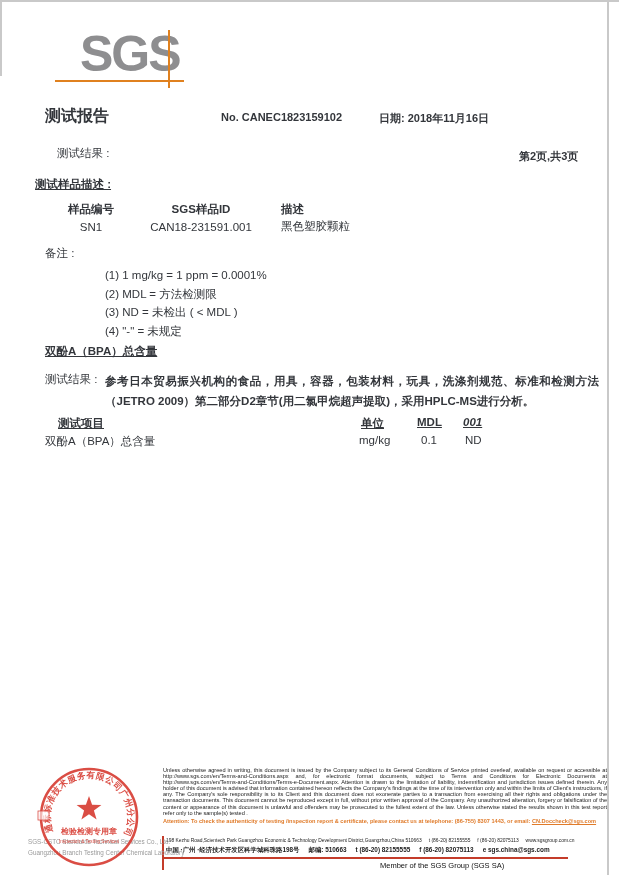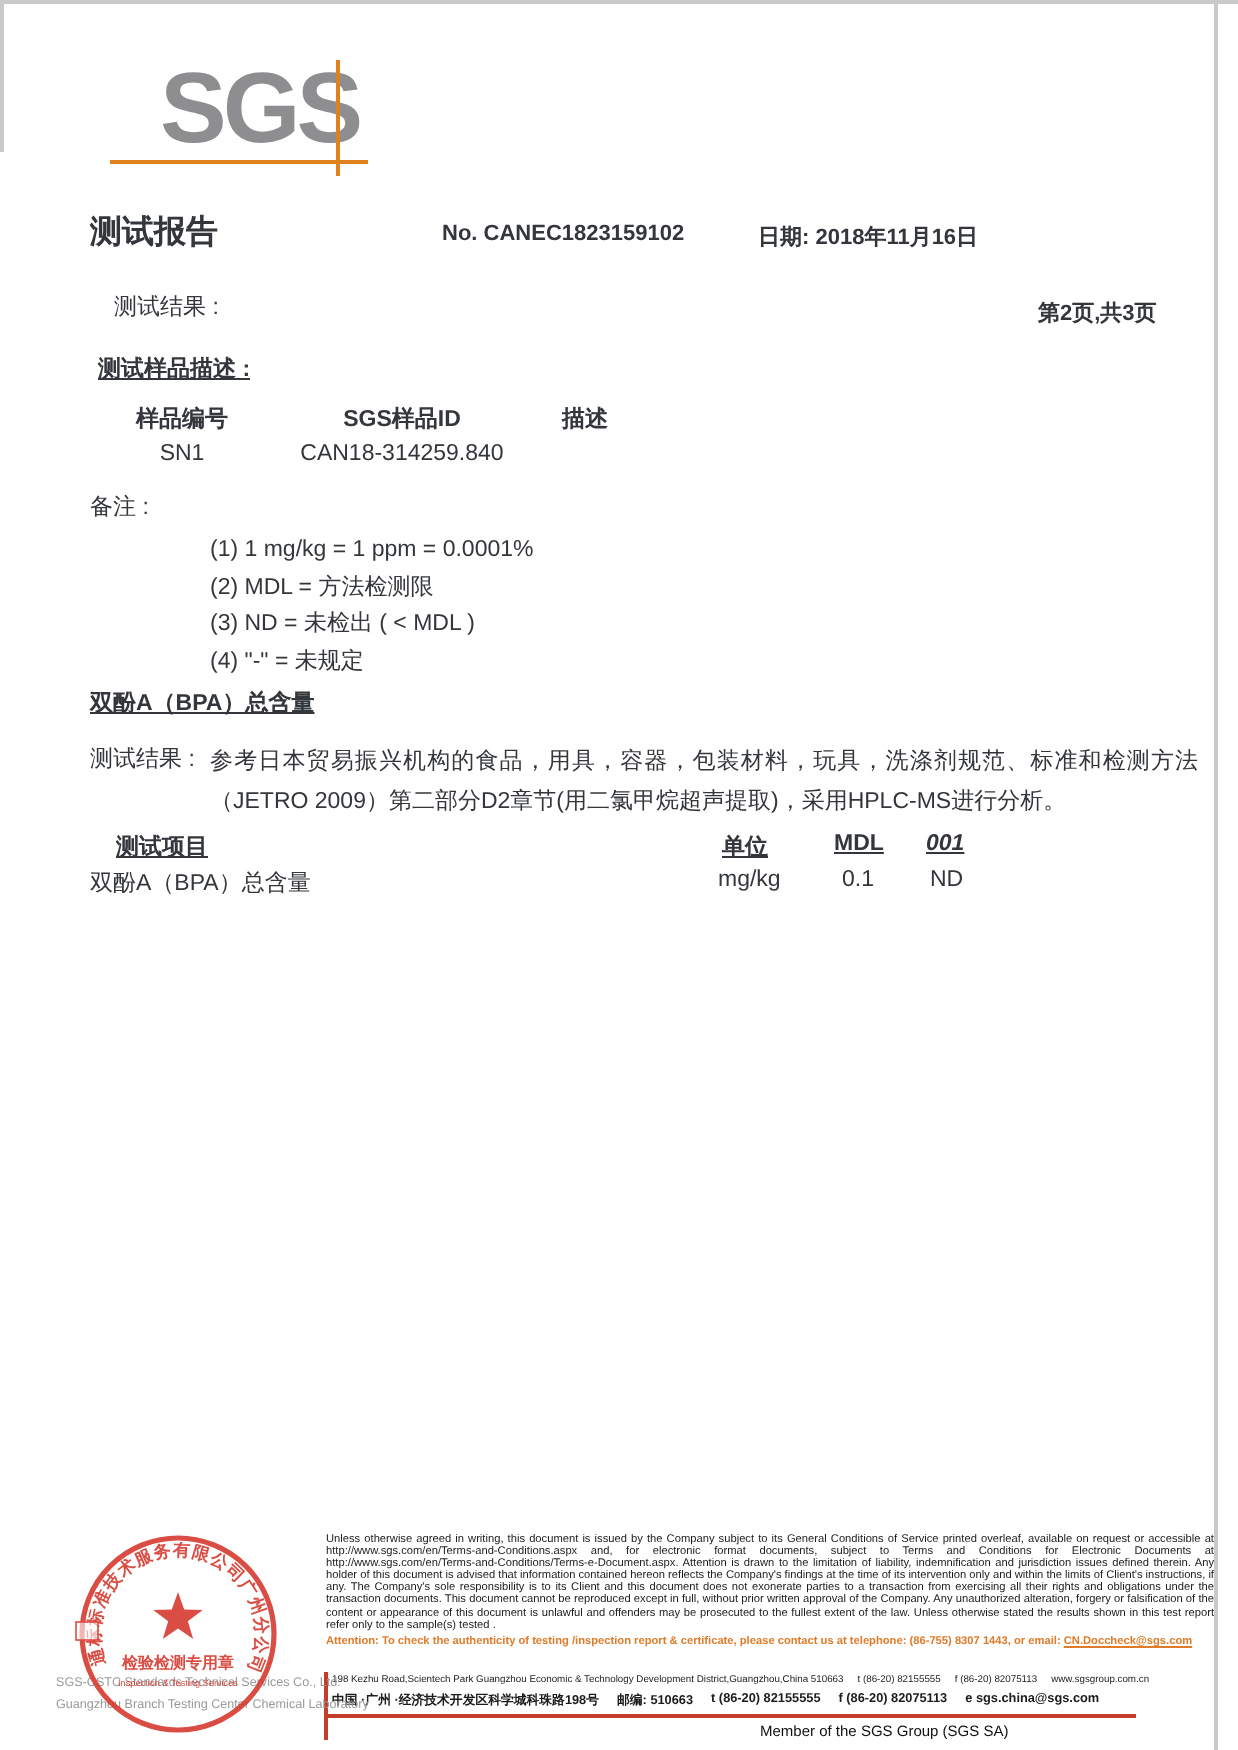--- a/index.html
+++ b/index.html
@@ -16,32 +16,32 @@
   .logo-vline{left:168px;top:30px;width:2px;height:58px;background:#e0811f;}
   .logo-hline{left:55px;top:80px;width:129px;height:2px;background:#e0811f;}
   
   .report-title{left:45px;top:106px;font-size:16px;font-weight:700;}
   .report-no{left:221px;top:111px;font-size:11px;font-weight:700;}
   .report-date{left:379px;top:111px;font-size:11px;font-weight:700;}
   .report-page{left:519px;top:111px;font-size:11px;font-weight:700;margin-top:38px;}
   
   .body-text{font-size:11.5px;}
   .test-result-label{left:45px;top:146px;margin-left:12px;}
-  .sample-desc-label{left:49px;top:177px;font-weight:700;text-decoration:underline;}
+  .sample-desc-label{left:35px;top:177px;font-weight:700;text-decoration:underline;}
   .sample-table{left:45px;top:201px;width:420px;}
   .sample-table .trow{display:flex;height:17px;align-items:center;}
   .sample-table .c1{width:92px;text-align:center;}
   .sample-table .c2{width:128px;text-align:center;}
   .sample-table .c3{flex:1;padding-left:16px;}
   .sample-table .thead{font-weight:700;}
   .notes-label{left:45px;top:246px;}
   .notes{left:105px;top:266px;line-height:18.5px;}
   .bpa-header{left:45px;top:344px;font-weight:700;text-decoration:underline;}
   .method-label{left:45px;top:372px;}
-  .method-text{left:105px;top:372px;width:494px;line-height:19.5px;text-align:justify;}
+  .method-text{left:105px;top:372px;width:494px;line-height:19.5px;text-align:justify;font-weight:bold;}
   .rt-head{font-weight:700;text-decoration:underline;}
   .rt-001{font-style:italic;}
   .rt-item-h{left:58px;top:416px;}
   .rt-unit-h{left:361px;top:416px;}
   .rt-mdl-h{left:417px;top:416px;}
   .rt-001-h{left:463px;top:416px;}
   .rt-item{left:45px;top:434px;}
   .rt-unit{left:359px;top:434px;}
   .rt-mdl{left:421px;top:434px;}
   .rt-nd{left:465px;top:434px;}
@@ -81,21 +81,22 @@
   <div class="abs body-text sample-desc-label">测试样品描述 :</div>
 
   <div class="abs body-text sample-table">
     <div class="trow thead">
       <div class="c1">样品编号</div>
       <div class="c2">SGS样品ID</div>
       <div class="c3">描述</div>
     </div>
     <div class="trow">
       <div class="c1">SN1</div>
-      <div class="c2">CAN18-314259.840</div>
+      <div class="c2">CAN18-231591.001</div>
+      <div class="c3">黑色塑胶颗粒</div>
     </div>
   </div>
 
   <div class="abs body-text notes-label">备注 :</div>
   <div class="abs body-text notes">
     <div>(1) 1 mg/kg = 1 ppm = 0.0001%</div>
     <div>(2) MDL = 方法检测限</div>
     <div>(3) ND = 未检出 ( &lt; MDL )</div>
     <div>(4) "-" = 未规定</div>
   </div>

